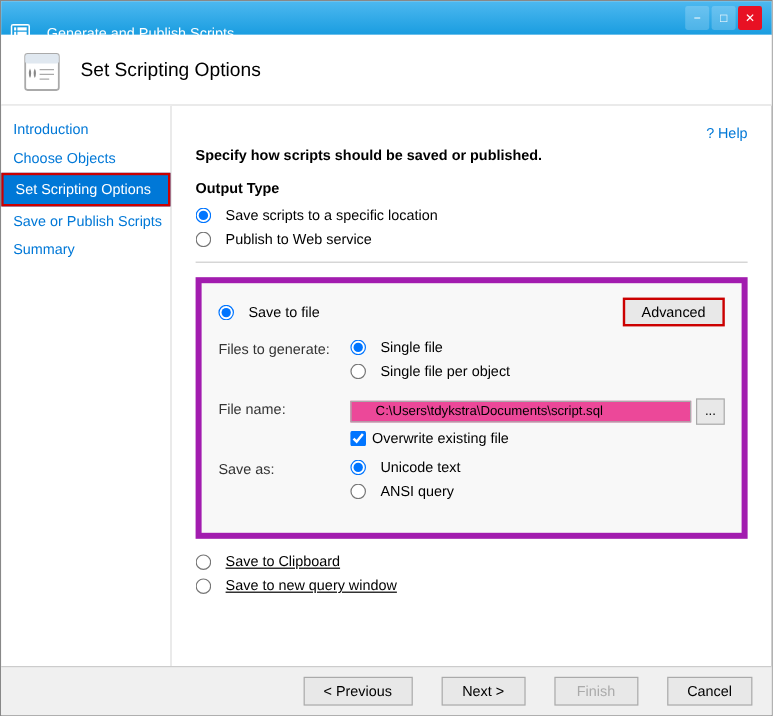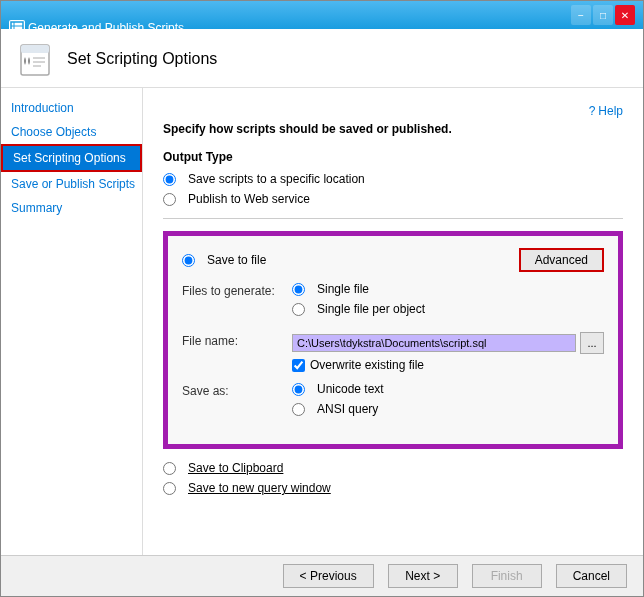--- a/index.html
+++ b/index.html
@@ -27,21 +27,21 @@
       padding: 0 8px;
       color: white;
       font-size: 12px;
       font-weight: normal;
       justify-content: space-between;
       flex-shrink: 0;
     }
     .title-bar-left {
       display: flex;
       align-items: center;
-      gap: 3px;
+      gap: 14px;
       margin-top: 26px;
     }
     .title-bar-icon {
       width: 16px;
       height: 16px;
       background: #fff;
       border-radius: 2px;
       display: flex;
       align-items: center;
       justify-content: center;
@@ -186,24 +186,24 @@
       flex: 1;
     }
 
     .file-input-row {
       display: flex;
       align-items: center;
       gap: 4px;
     }
     .file-input {
       flex: 1;
-      padding: 2px 4px;
+      padding: 2px 20px;
       border: 1px solid #aaa;
       font-size: 11px;
-      background: #c4b5fd;
+      background: #ec4899;
     }
     .browse-btn {
       width: 24px;
       height: 22px;
       border: 1px solid #aaa;
       background: #e8e8e8;
       cursor: pointer;
       font-size: 11px;
       display: flex;
       align-items: center;
@@ -222,21 +222,21 @@
       margin-top: 12px;
       text-decoration: underline;
     }
 
     .footer {
       background: #f0f0f0;
       border-top: 1px solid #ccc;
       padding: 8px 16px;
       display: flex;
       justify-content: flex-end;
-      gap: 14px;
+      gap: 24px;
       flex-shrink: 0;
     }
     .footer-btn {
       padding: 4px 16px;
       border: 1px solid #aaa;
       background: #e8e8e8;
       cursor: pointer;
       font-size: 12px;
       min-width: 70px;
     }

